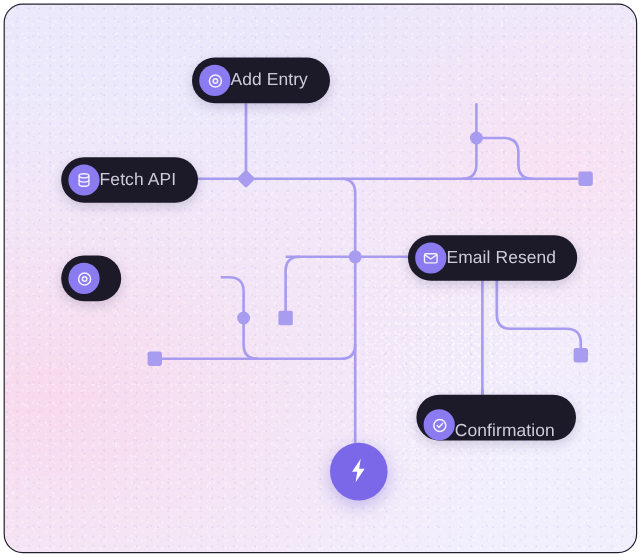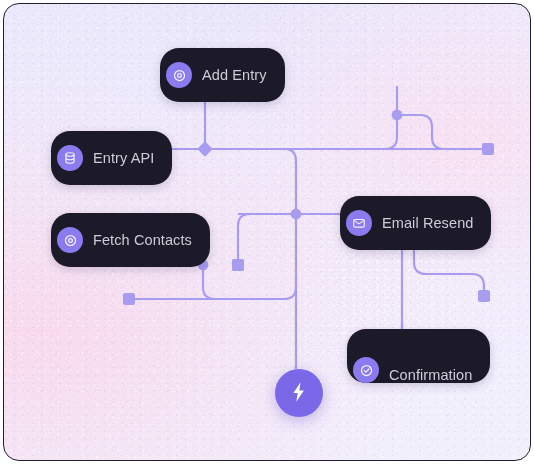--- a/index.html
+++ b/index.html
@@ -74,22 +74,21 @@
 
   #wires {
     position: absolute;
     inset: 0;
   }
 
   .node {
     position: absolute;
     display: flex;
     align-items: center;
-    gap: 10px;
-    height: 54px;
+    height: 38px;
     padding: 0 18px 0 6px;
     border-radius: 19px;
     background: #1c1a28;
     box-shadow: 0 3px 10px rgba(40, 30, 80, 0.18);
     white-space: nowrap;
     box-sizing: border-box;
   }
   .node-icon {
     width: 26px;
     height: 26px;
@@ -186,31 +185,30 @@
 
 
   <div class="node" style="left:47px; top:127px;">
     <span class="node-icon">
       <svg width="14" height="14" viewBox="0 0 24 24" fill="none" stroke="#f3f0ff" stroke-width="2">
         <ellipse cx="12" cy="6" rx="7" ry="3"></ellipse>
         <path d="M5 6v6c0 1.7 3.1 3 7 3s7-1.3 7-3V6"></path>
         <path d="M5 12v6c0 1.7 3.1 3 7 3s7-1.3 7-3v-6"></path>
       </svg>
     </span>
-    <span class="node-label">Entry API</span>
+    <span class="node-label">Fetch API</span>
   </div>
 
   <div class="node" style="left:47px; top:209px;">
     <span class="node-icon">
       <svg width="15" height="15" viewBox="0 0 24 24" fill="none" stroke="#f3f0ff" stroke-width="2">
         <circle cx="12" cy="12" r="8"></circle>
           <circle cx="12" cy="12" r="3"></circle>
       </svg>
     </span>
-    <span class="node-label">Fetch Contacts</span>
   </div>
 
   <div class="node" style="left:336px; top:192px;">
     <span class="node-icon">
       <svg width="14" height="14" viewBox="0 0 24 24" fill="none" stroke="#f3f0ff" stroke-width="2" stroke-linejoin="round">
         <rect x="3" y="6" width="18" height="13" rx="2"></rect>
           <path d="M3.5 7.5 12 13.5 20.5 7.5"></path>
       </svg>
     </span>
     <span class="node-label">Email Resend</span>

